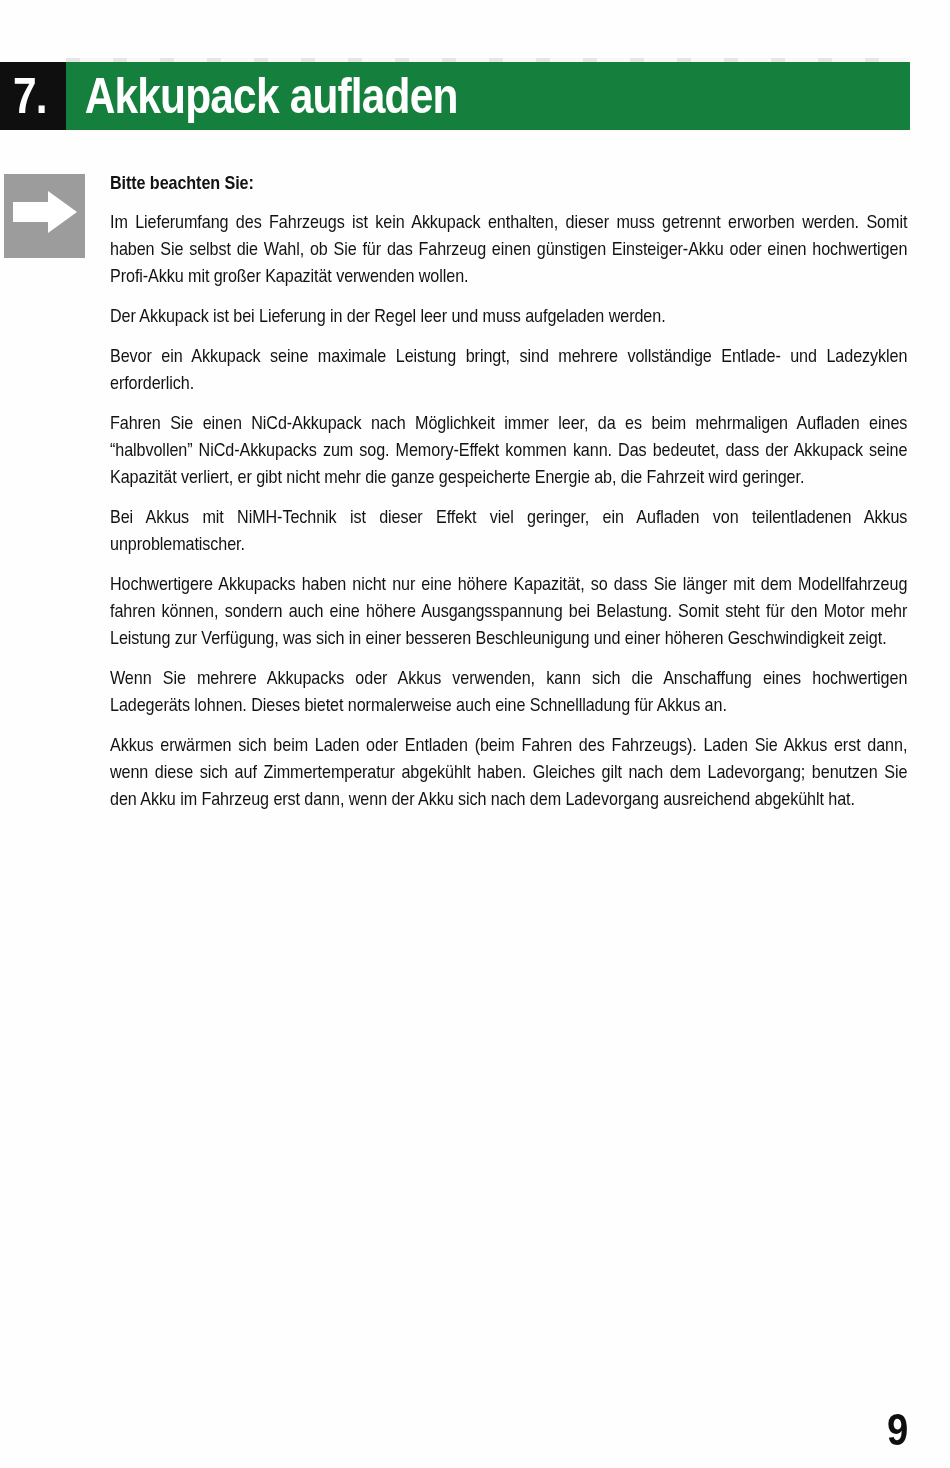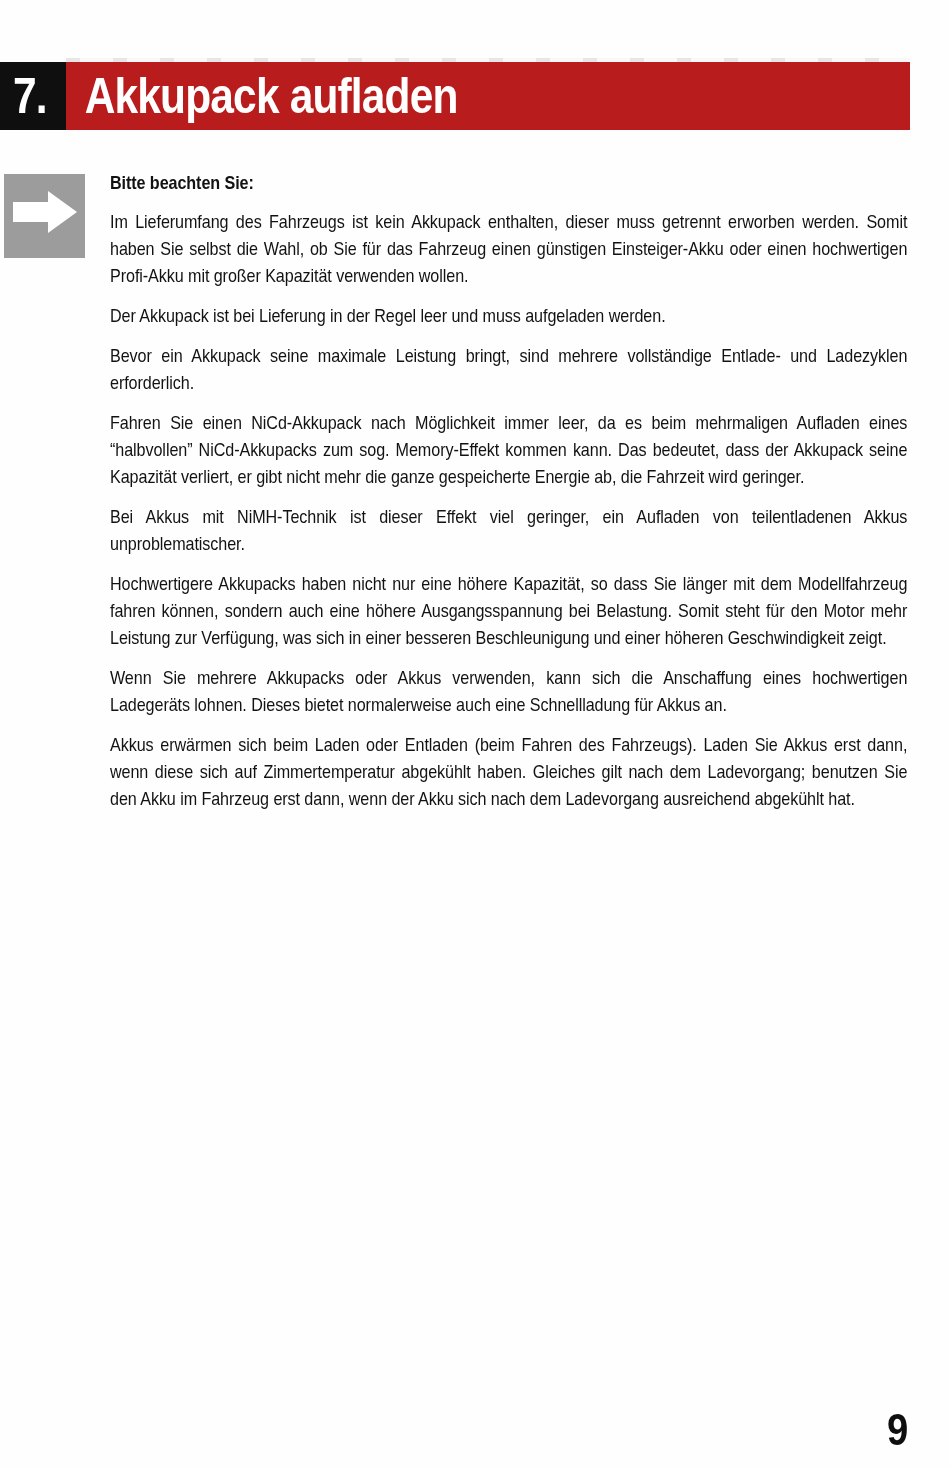--- a/index.html
+++ b/index.html
@@ -40,21 +40,21 @@
     font-size: 50px;
     font-weight: bold;
     line-height: 1;
     transform: scaleX(0.85);
     transform-origin: 0 50%;
     letter-spacing: -1px;
   }
   .section-title-bar {
     position: relative;
     flex: 1;
-    background: #b91c1c;
+    background: #15803d;
     display: flex;
     align-items: center;
   }
   
   .section-title-bar::before {
     content: "";
     position: absolute;
     top: -4px;
     left: 0;
     right: 0;

